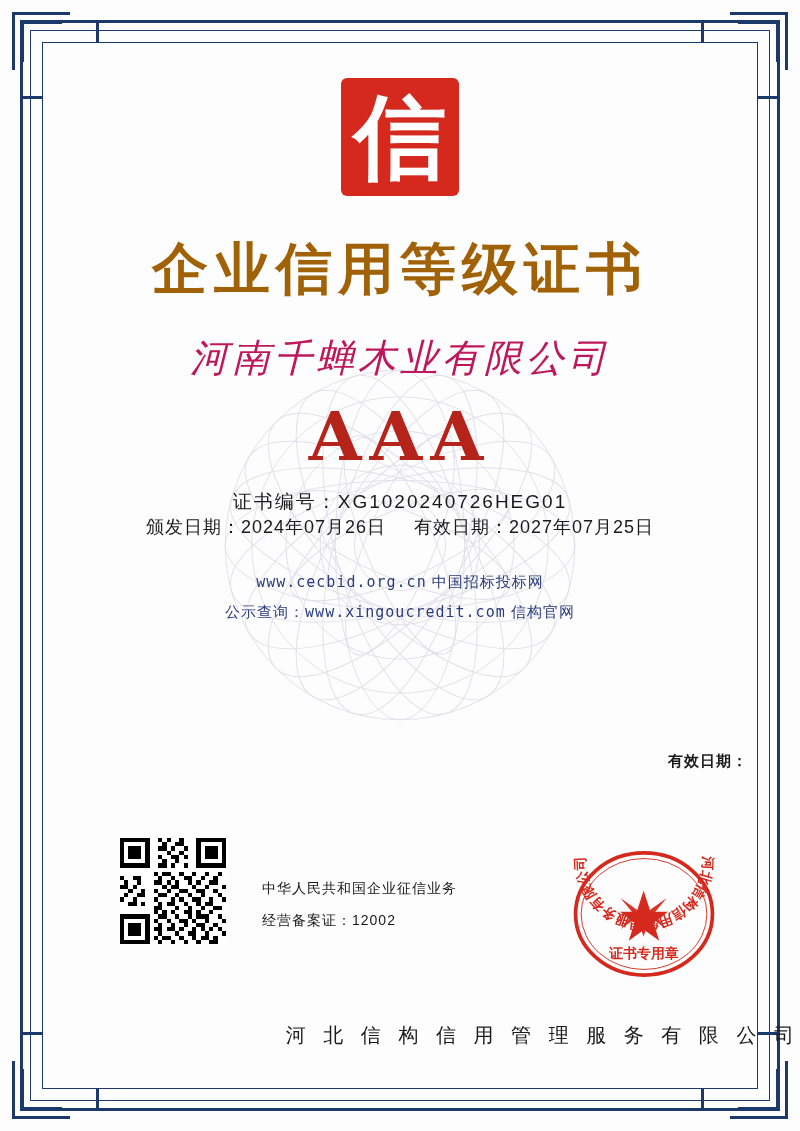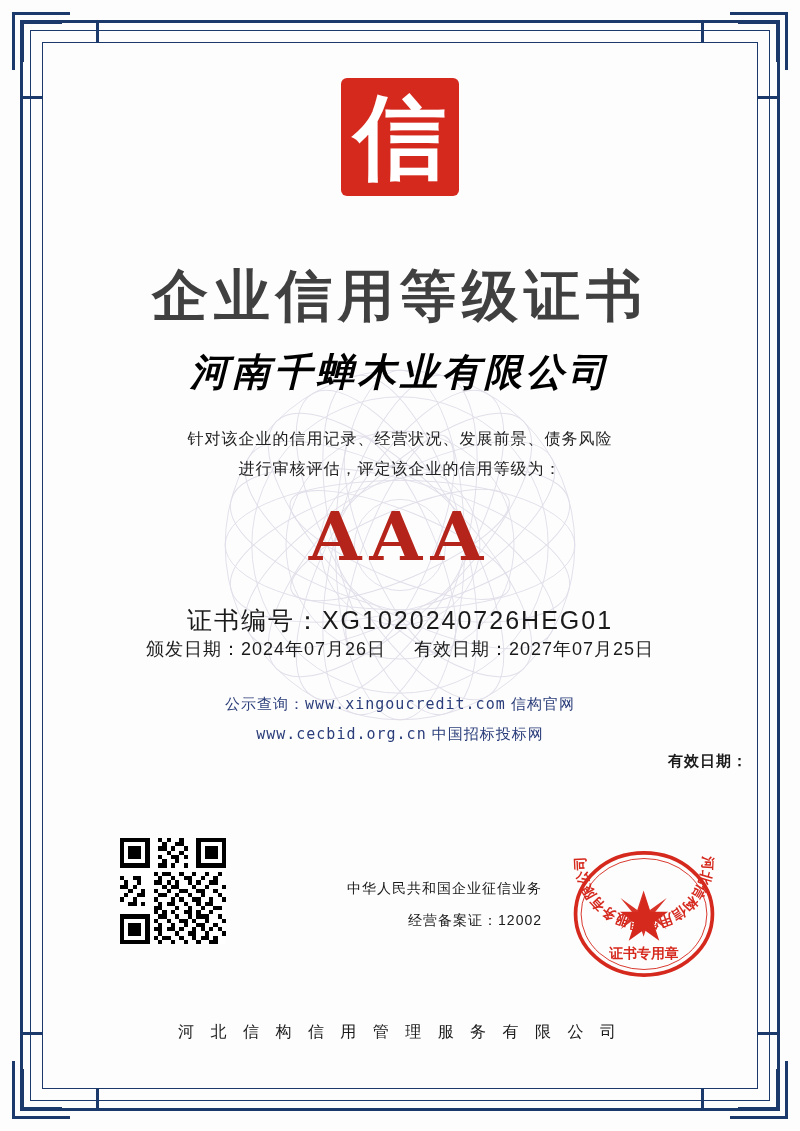--- a/index.html
+++ b/index.html
@@ -125,65 +125,65 @@
     left: 0; right: 0; top: 0; bottom: 0;
     color: #ffffff;
     font-family: "DejaVu Serif", serif;
     font-weight: bold;
     font-size: 92px;
     line-height: 118px;
     letter-spacing: 0;
   }
 
   .main-title {
-    margin-top: 63px;
+    margin-top: 36px;
     font-family: "DejaVu Sans", sans-serif;
     font-weight: bold;
     font-size: 56px;
     letter-spacing: 6px;
-    color: #404040;
+    color: #a16207;
   }
 
   .hereby {
     margin-top: 46px;
     font-size: 15px;
     letter-spacing: 3px;
     color: #222;
   }
 
   .company-name {
-    margin-top: 12px;
+    margin-top: 25px;
     font-family: "DejaVu Serif", serif;
-    font-weight: bold;
+    font-weight: normal;
     font-style: italic;
     font-size: 38px;
     letter-spacing: 4px;
-    color: #000000;
+    color: #be185d;
   }
 
   .statement {
     margin-top: 26px;
     font-size: 16px;
     line-height: 30px;
     letter-spacing: 1px;
     color: #222;
   }
 
   .grade {
     margin-top: 12px;
     font-family: "DejaVu Serif", serif;
     font-weight: bold;
     font-size: 68px;
     letter-spacing: 8px;
     color: #b5241a;
   }
 
   .cert-no {
-    margin-top: 28px;
-    font-size: 25px;
+    margin-top: 13px;
+    font-size: 19px;
     letter-spacing: 2px;
     color: #1a1a1a;
   }
 
   .dates {
     font-size: 18px;
     letter-spacing: 1px;
     color: #1a1a1a;
   }
   .dates .gap { display: inline-block; width: 28px; }
@@ -217,41 +217,41 @@
     top: 838px;
     width: 106px;
     height: 106px;
   }
 
   .mid-text {
     position: absolute;
     left: 262px;
     top: 872px;
     width: 280px;
-    text-align: right;
+    text-align: left;
     font-size: 14px;
     line-height: 32px;
     letter-spacing: 1px;
     color: #1a1a1a;
   }
 
   .seal {
     position: absolute;
     right: 82px;
     top: 840px;
     width: 148px;
     height: 148px;
   }
 
   .footer {
     position: absolute;
     left: 0; right: 0;
     top: 1022px;
-    text-align: center;
-    font-size: 16px;
+    text-align: right;
+    font-size: 20px;
     letter-spacing: 6px;
     color: #1a1a1a;
   }
 </style>
 </head>
 <body>
 
 <div class="certificate">
 
   <div class="border-outer"></div>
@@ -324,41 +324,37 @@
       <div class="logo">
         <div class="glyph">信</div>
       </div>
     </div>
 
     <div class="main-title">企业信用等级证书</div>
 
 
     <div class="company-name">河南千蝉木业有限公司</div>
 
-    <div class="statement">
-      <div>针对该企业的信用记录、经营状况、发展前景、债务风险</div>
-      <div>进行审核评估，评定该企业的信用等级为：</div>
-    </div>
 
     <div class="grade">AAA</div>
 
     <div class="cert-no">
       <span>证书编号：</span><span>XG1020240726HEG01</span>
     </div>
 
     <div class="dates">
       <span>颁发日期：</span><span>2024年07月26日</span><span class="gap"></span><span>有效日期：</span><span>2027年07月25日</span>
     </div>
 
     <div class="links">
       <div>
-        <span class="cn">公示查询：</span><span>www.xingoucredit.com</span><span class="cn"> 信构官网</span>
+        <span class="cn"></span><span>www.cecbid.org.cn</span><span class="cn"> 中国招标投标网</span>
       </div>
       <div>
-        <span class="cn"></span><span>www.cecbid.org.cn</span><span class="cn"> 中国招标投标网</span>
+        <span class="cn">公示查询：</span><span>www.xingoucredit.com</span><span class="cn"> 信构官网</span>
       </div>
     </div>
   </div>
 
   <div class="issuer-label">有效日期：</div>
 
   <svg class="qr" viewBox="0 0 25 25" shape-rendering="crispEdges">
     <rect width="25" height="25" fill="#ffffff"></rect>
     <g fill="#000000">
       <rect x="0" y="0" width="7" height="1"></rect>

